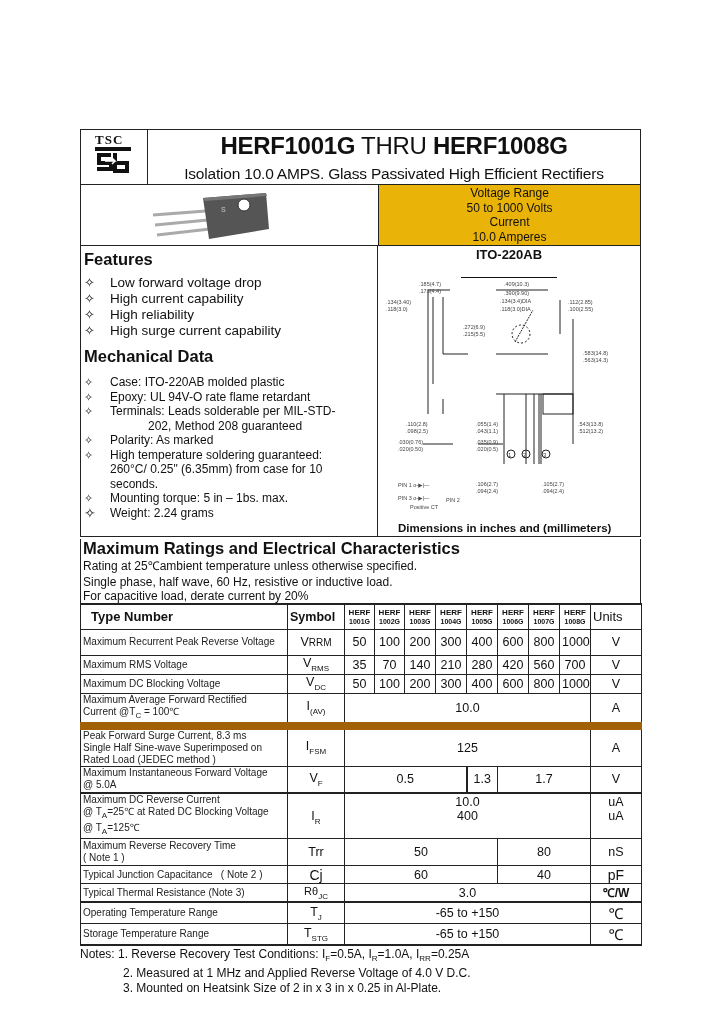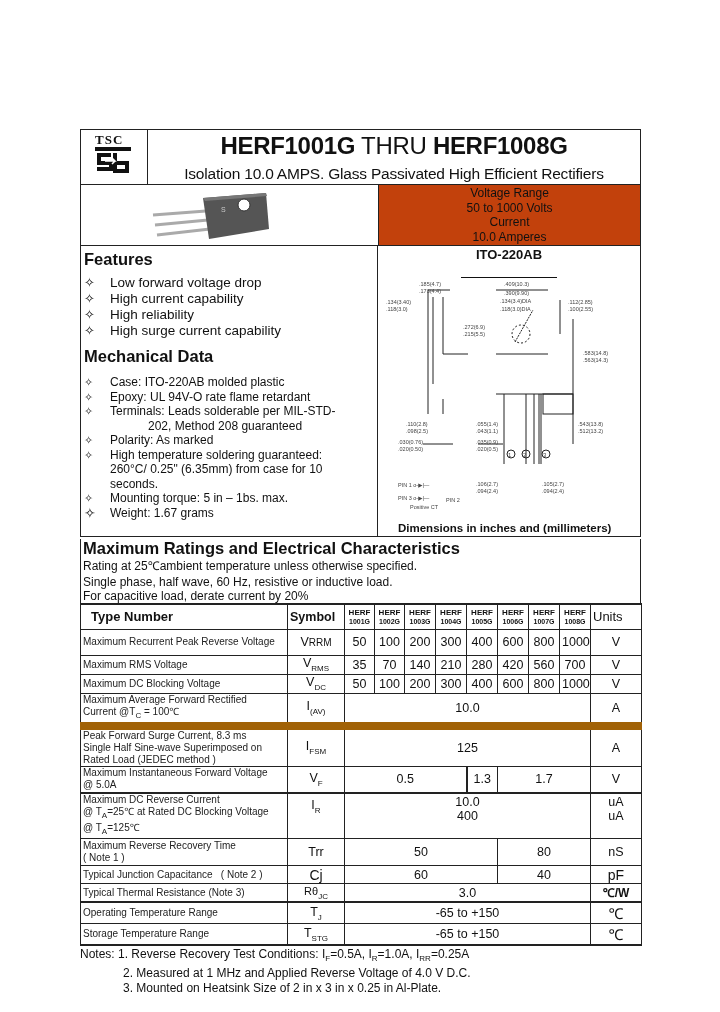--- a/index.html
+++ b/index.html
@@ -8,21 +8,21 @@
   .hdr { position:relative; height:54px; border:1px solid #222; display:flex; }
   .logo { width:66px; border-right:1px solid #222; position:relative; }
   .logo .tsc { position:absolute; left:14px; top:2px; font-family:"Liberation Serif", serif; font-weight:bold; font-size:13px; letter-spacing:1px; }
   .logo svg { position:absolute; left:14px; top:17px; }
   .titlebox { flex:1; text-align:center; }
   .title { font-size:24px; margin-top:2px; letter-spacing:-0.3px; }
   .title b { font-weight:bold; }
   .subtitle { font-size:15.5px; margin-top:5px; letter-spacing:-0.2px; }
   .row2 { height:60px; border:1px solid #222; border-top:none; display:flex; }
   .photo { width:297px; border-right:1px solid #222; position:relative; }
-  .ranges { flex:1; background:#c2410c; text-align:center; font-size:12px; line-height:14.5px; padding-top:1px; }
+  .ranges { flex:1; background:#eab308; text-align:center; font-size:12px; line-height:14.5px; padding-top:1px; }
   .row3 { height:290px; border:1px solid #222; border-top:none; display:flex; }
   .left { width:297px; border-right:1px solid #222; padding-left:3px; box-sizing:border-box; }
   .right { flex:1; position:relative; }
   h2 { font-size:16.5px; margin:4px 0 6px 0; font-weight:bold; }
   .feat { font-size:13.5px; line-height:16px; }
   .feat .li { display:flex; }
   .feat .b { width:26px; font-size:13px; }
   .mech { font-size:12px; line-height:14.5px; }
   .mech .li { display:flex; }
   .mech .b { width:26px; flex:none; font-size:11px; }
@@ -140,21 +140,21 @@
         <div class="li">
             <span class="b"></span>
             <span>seconds.</span>
           </div>
         <div class="li">
             <span class="b">✧</span>
             <span>Mounting torque: 5 in – 1bs. max.</span>
           </div>
         <div class="li">
             <span class="b" style="font-size:14px">✧</span>
-            <span>Weight: 1.67 grams</span>
+            <span>Weight: 2.24 grams</span>
           </div>
       </div>
     </div>
     <div class="right">
       <div class="ito"><span>ITO-220AB</span></div>
       <svg width="263" height="260" viewBox="0 0 263 260" style="position:absolute;left:0;top:18px" font-family="Liberation Sans, sans-serif" font-size="5.5" fill="#444">
         <g stroke="#222" stroke-width="1" fill="none">
           <line x1="50" y1="26" x2="50" y2="120"></line>
           <line x1="55" y1="33" x2="55" y2="120"></line>
           <line x1="65" y1="33" x2="65" y2="90"></line>
@@ -348,21 +348,21 @@
       <td class="v" style="border-left:2px solid #222">1.3</td>
       <td class="v" colspan="3">1.7</td>
       <td class="v">V</td>
     </tr>
     <tr style="height:42px;border-top:2px solid #222">
       <td class="d">
             <div>Maximum DC Reverse Current</div>
             <div><span>@ T</span><sub>A</sub><span>=25℃  at Rated DC Blocking Voltage</span></div>
             <div><span>@ T</span><sub>A</sub><span>=125℃</span></div>
           </td>
-      <td class="v" style="vertical-align:top;padding-top:4px"><span>I</span><sub>R</sub></td>
+      <td class="v" style="vertical-align:top;padding-top:15px"><span>I</span><sub>R</sub></td>
       <td class="v" colspan="8" style="vertical-align:top;line-height:14px;padding-top:1px">
             <div>10.0</div>
             <div>400</div>
           </td>
       <td class="v" style="vertical-align:top;line-height:14px;padding-top:1px">
             <div>uA</div>
             <div>uA</div>
           </td>
     </tr>
     <tr style="height:27px">

